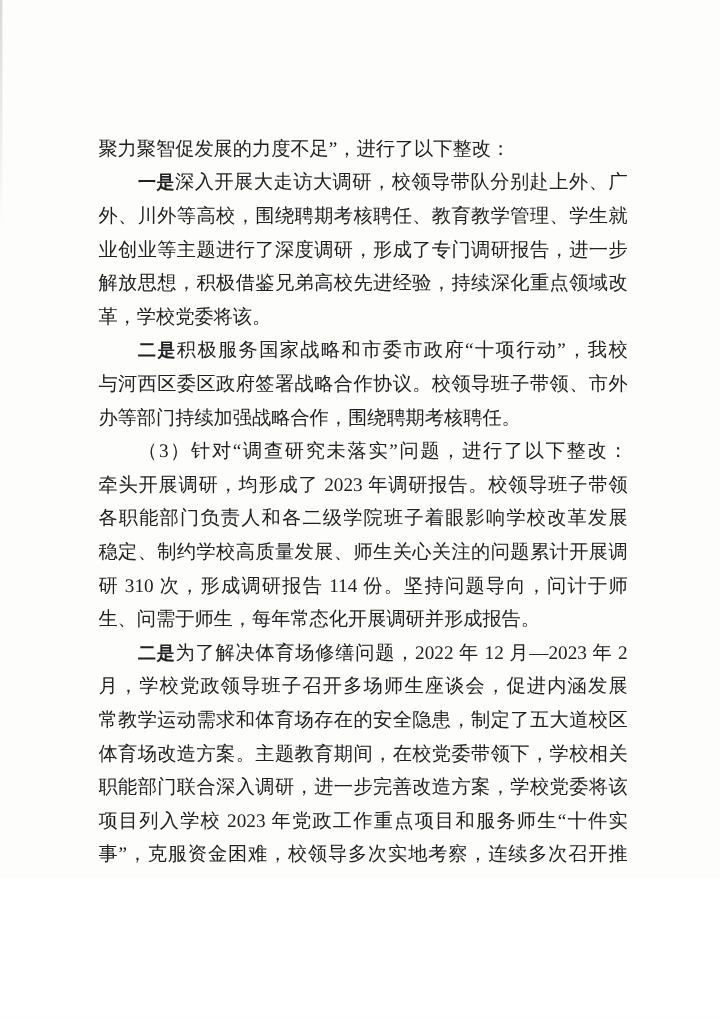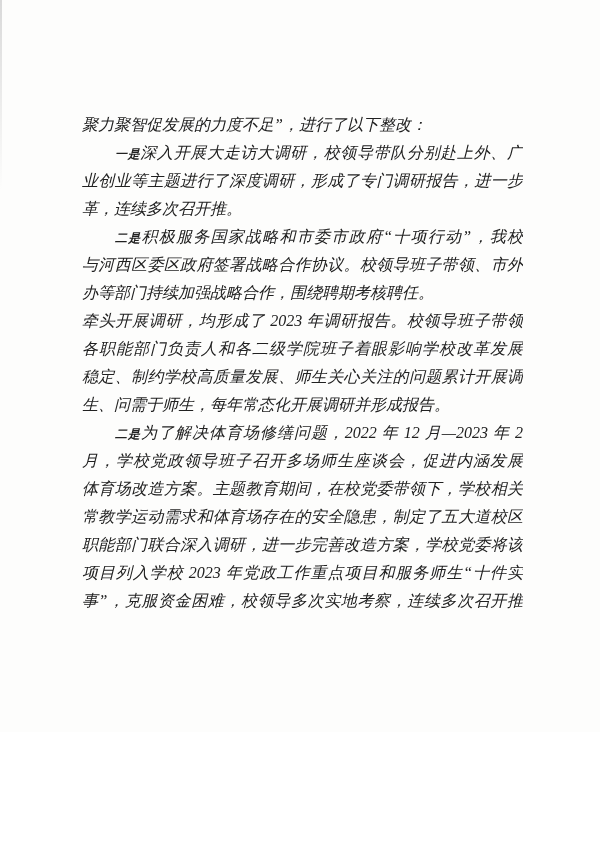--- a/index.html
+++ b/index.html
@@ -8,21 +8,20 @@
     background: #ffffff;
   }
   .page {
     position: relative;
     width: 600px;
     height: 732px;
     background: #fdfdfc;
     overflow: hidden;
     font-family: "Liberation Serif", "DejaVu Serif", serif;
     color: #212121;
-    font-style: italic;
   }
   .scan-edge {
     position: absolute;
     left: 0;
     top: 0;
     width: 2px;
     height: 190px;
     background: linear-gradient(#d9d9d9, rgba(217,217,217,0));
   }
   .doc-body {
@@ -46,21 +45,21 @@
     text-align: left;
     text-align-last: left;
     -moz-text-align-last: left;
   }
   .line.indent {
     padding-left: 33px;
   }
   .bold-run {
     font-family: "Liberation Sans", "DejaVu Sans", sans-serif;
     font-weight: 700;
-    font-size: 12px;
+    font-size: 15px;
   }
   .page-num {
     position: absolute;
     left: 0;
     top: 786px;
     width: 592px;
     text-align: left;
     font-size: 15px;
     letter-spacing: 1px;
     color: #2a2a2a;
@@ -69,32 +68,36 @@
 </style>
 </head>
 <body>
 
 <div class="page">
   <div class="scan-edge"></div>
 
   <div class="doc-body">
       <div class="line short">聚力聚智促发展的力度不足”，进行了以下整改：</div>
       <div class="line indent"><span class="bold-run">一是</span>深入开展大走访大调研，校领导带队分别赴上外、广</div>
+      <div class="line">外、川外等高校，围绕聘期考核聘任、教育教学管理、学生就</div>
       <div class="line">业创业等主题进行了深度调研，形成了专门调研报告，进一步</div>
-      <div class="line short">革，连续多次召开推。</div>
+      <div class="line">解放思想，积极借鉴兄弟高校先进经验，持续深化重点领域改</div>
+      <div class="line short">革，学校党委将该。</div>
       <div class="line indent"><span class="bold-run">二是</span>积极服务国家战略和市委市政府“十项行动”，我校</div>
       <div class="line">与河西区委区政府签署战略合作协议。校领导班子带领、市外</div>
       <div class="line short">办等部门持续加强战略合作，围绕聘期考核聘任。</div>
+      <div class="line indent">（3）针对“调查研究未落实”问题，进行了以下整改：</div>
       <div class="line">牵头开展调研，均形成了 2023 年调研报告。校领导班子带领</div>
       <div class="line">各职能部门负责人和各二级学院班子着眼影响学校改革发展</div>
       <div class="line">稳定、制约学校高质量发展、师生关心关注的问题累计开展调</div>
+      <div class="line">研 310 次，形成调研报告 114 份。坚持问题导向，问计于师</div>
       <div class="line short">生、问需于师生，每年常态化开展调研并形成报告。</div>
       <div class="line indent"><span class="bold-run">二是</span>为了解决体育场修缮问题，2022 年 12 月—2023 年 2</div>
       <div class="line">月，学校党政领导班子召开多场师生座谈会，促进内涵发展</div>
+      <div class="line">常教学运动需求和体育场存在的安全隐患，制定了五大道校区</div>
       <div class="line">体育场改造方案。主题教育期间，在校党委带领下，学校相关</div>
-      <div class="line">常教学运动需求和体育场存在的安全隐患，制定了五大道校区</div>
       <div class="line">职能部门联合深入调研，进一步完善改造方案，学校党委将该</div>
       <div class="line">项目列入学校 2023 年党政工作重点项目和服务师生“十件实</div>
       <div class="line">事”，克服资金困难，校领导多次实地考察，连续多次召开推</div>
     </div>
 
   <div class="page-num">— 29 —</div>
 </div>
 
 </body></html>

